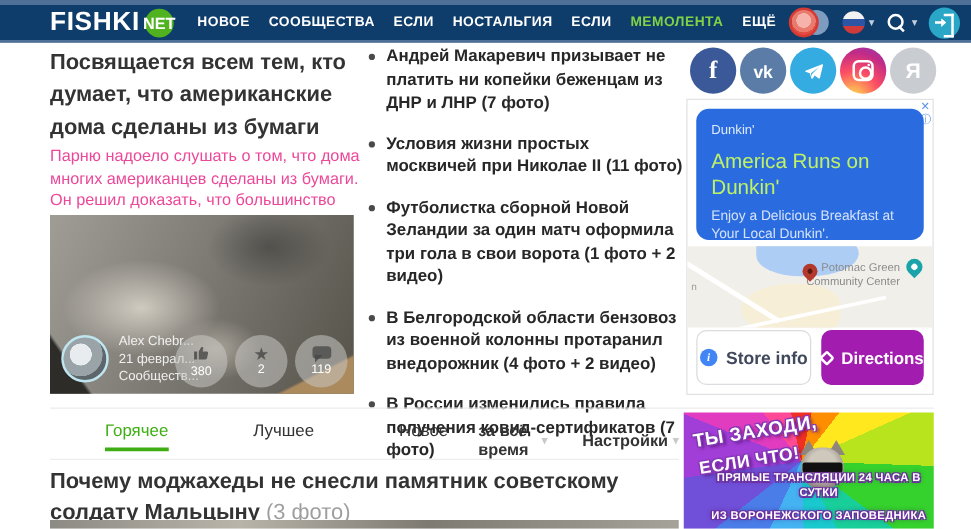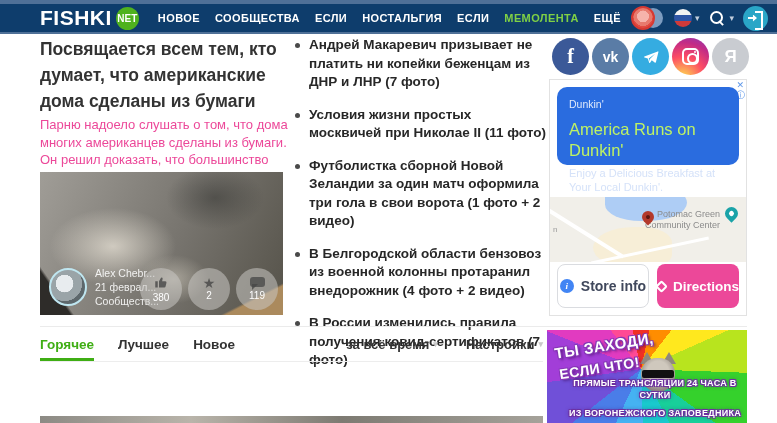--- a/index.html
+++ b/index.html
@@ -7,21 +7,21 @@
     font-family:"Liberation Sans", sans-serif; }
   .page { position:relative; width:777px; height:423px; background:#fff; }
 
   
   .topbar { position:absolute; top:0; left:0; width:777px; height:34px;
     background:#0e3d6c; border-top:4px solid #4f7097; border-bottom:2px solid #4f7097;
     display:flex; align-items:center; padding:0 47px 0 40px; }
   .logo { display:flex; align-items:center; cursor:pointer; }
   .logo-text { color:#fff; font-size:21px; font-weight:800; letter-spacing:.5px; }
   .net-badge { width:23px; height:23px; margin-left:4px; background:#4fb21e; border-radius:50%;
-    color:#fff; font-size:10px; font-weight:700; display:flex; align-items:center; justify-content:center; }
+    color:#fff; font-size:13px; font-weight:700; display:flex; align-items:center; justify-content:center; }
   .nav { display:flex; gap:15px; margin-left:19px; align-items:center; }
   .nav .nav-item { color:#fff; font-size:11px; font-weight:700; letter-spacing:.4px; cursor:pointer; white-space:nowrap; }
   .nav .nav-item.hl { color:#7fd145; }
   .hdr-icons { display:flex; align-items:center; margin-left:10px; gap:9px; }
   .pigwrap { position:relative; width:34px; height:24px; }
   .moon { position:absolute; left:12px; top:2px; width:20px; height:20px; border-radius:50%; background:#7d9cc0; }
   .pig { position:absolute; left:0; top:0; width:24px; height:24px; border-radius:50%;
     background:radial-gradient(circle at 50% 42%, #f6b3ab 0 38%, #e87a6e 39% 62%, #e34b42 63%);
     border:2px solid #d63a33; }
   .iconpair { display:flex; align-items:center; gap:3px; cursor:pointer; }
@@ -85,21 +85,21 @@
   .ig-cam::before { content:""; position:absolute; left:3px; top:3px; width:7px; height:7px;
     border:2px solid #fff; border-radius:50%; }
   .ig-cam::after { content:""; position:absolute; right:1px; top:1px; width:2px; height:2px;
     background:#fff; border-radius:50%; }
   .sc-ya { background:#c9ccd1; font-size:17px; font-weight:700; }
 
   .ad-card { position:absolute; left:549px; top:79px; width:198px; height:237px;
     background:#fff; border:1px solid #e2e2e2; }
   .ad-close { position:absolute; top:0px; right:2px; color:#5e97e8; font-size:9px; cursor:pointer; line-height:10px; }
   .ad-info { position:absolute; top:10px; right:1px; color:#5e97e8; font-size:9px; cursor:pointer; line-height:10px; }
-  .dunkin { position:absolute; left:7px; right:7px; top:7px; height:78px; background:#2a6cdf;
+  .dunkin { position:absolute; left:7px; right:7px; top:7px; height:105px; background:#2a6cdf;
     border-radius:10px; padding:11px 12px; color:#fff; cursor:pointer; }
   .dk-brand { font-size:10.5px; color:#dfe9fb; margin-bottom:9px; }
   .dk-head { font-size:16.5px; line-height:21px; color:#bef264; }
   .dk-body { font-size:11px; line-height:14px; color:#d5e2f9; margin-top:5px; }
   .map { position:absolute; left:0; right:0; top:117px; height:65px; background:#f1efe9; overflow:hidden; cursor:pointer; }
   .water { position:absolute; left:28%; top:-14px; width:42%; height:38px; background:#aecdf5;
     border-radius:45% 60% 55% 50%; }
   .sand { position:absolute; left:22%; top:30px; width:40%; height:40px; background:#f7eed7;
     border-radius:60% 45% 35% 55%; }
   .road1 { position:absolute; left:-10px; top:34px; width:90px; height:4px; background:#fff; transform:rotate(32deg); }
@@ -115,21 +115,21 @@
     border-radius:50% 50% 50% 0; transform:rotate(-45deg); }
   .redpin::after { content:""; position:absolute; left:4px; top:4px; width:4px; height:4px;
     background:#5d1712; border-radius:50%; }
   .ad-buttons { position:absolute; left:7px; right:7px; bottom:7px; height:44px; display:flex; gap:8px; }
   .btn-store { flex:1.25; background:#fff; border:1px solid #dadce0; border-radius:8px;
     display:flex; align-items:center; justify-content:center; gap:7px; font-size:14px;
     font-weight:700; color:#40485c; cursor:pointer; }
   .i-info { width:14px; height:14px; border-radius:50%; background:#4285f4; color:#fff;
     font-size:9px; font-weight:700; font-family:"Liberation Serif",serif; font-style:italic;
     display:flex; align-items:center; justify-content:center; }
-  .btn-dir { flex:1; background:#ec4899; border:none; border-radius:8px; display:flex;
+  .btn-dir { flex:1; background:#a21caf; border:none; border-radius:8px; display:flex;
     align-items:center; justify-content:center; gap:7px; font-size:13.5px; font-weight:700;
     color:#fff; cursor:pointer; }
   .i-diamond { width:9px; height:9px; border:2px solid #fff; border-radius:2px; transform:rotate(45deg); }
 
   
   .promo { position:absolute; left:547px; top:330px; width:200px; height:93px; overflow:hidden; cursor:pointer;
     background:conic-gradient(from 0deg at 47% 42%,
       #f03024 0 12deg, #ff8d00 12deg 38deg, #ffe81e 38deg 66deg, #b8e41e 66deg 92deg,
       #35d12c 92deg 126deg, #18cf9a 126deg 152deg, #19c9cd 152deg 178deg, #45b2f2 178deg 205deg,
       #4a7de8 205deg 232deg, #7050d8 232deg 262deg, #a23ed8 262deg 292deg, #e13bc0 292deg 322deg,
@@ -148,21 +148,21 @@
   .promo-l2 { left:12px; top:30px; font-size:14px; transform:rotate(-9deg); }
   .promo-bottom { position:absolute; left:16px; right:0; bottom:3px; text-align:center; }
   .promo-bottom div { display:inline-block; font-size:9px; font-weight:800; color:#fff; line-height:12px;
     letter-spacing:.3px;
     text-shadow:1px 1px 0 #6d2fa0, -1px -1px 0 #6d2fa0, 1px -1px 0 #6d2fa0, -1px 1px 0 #6d2fa0, 0 0 4px #4b1a75; }
 
   
   .divider-top { position:absolute; left:40px; top:326px; width:707px; height:1px; background:#ebebeb; }
   .tabrow { position:absolute; left:40px; top:337px; width:503px; display:flex; align-items:flex-start;
     border-bottom:1px solid #ededed; padding-bottom:0; }
-  .tab { font-size:13.5px; font-weight:700; color:#333; margin-right:24px; padding-bottom:9px; cursor:pointer; }
+  .tab { font-size:13.5px; font-weight:400; color:#333; margin-right:24px; padding-bottom:9px; cursor:pointer;margin-left:44px; }
   .tab.active { color:#3fae14; border-bottom:3px solid #3fae14; padding-bottom:6px; }
   .filters { margin-left:auto; display:flex; gap:28px; }
   .filter { font-size:13px; font-weight:700; color:#333; cursor:pointer; display:flex; align-items:center; gap:4px; }
   .filter .caret { color:#c9c9c9; }
   .b-title { position:absolute; left:40px; top:372px; width:520px; font-size:17.5px; line-height:25px;
     font-weight:700; color:#333; cursor:pointer; }
   .b-title .suffix { color:#9e9e9e; font-weight:400; }
   .sliver { position:absolute; left:40px; top:416px; width:503px; height:7px;
     background:linear-gradient(90deg,#8c8a84,#b9b4aa 30%,#7d7a72 60%,#a5a29a); }
 </style>
@@ -309,15 +309,18 @@
       <span class="filter">
         <span>за всё время</span>
         <span class="caret">▾</span>
       </span>
       <span class="filter">
         <span>Настройки</span>
         <span class="caret">▾</span>
       </span>
     </span>
   </div>
+  <h2 class="b-title">
+    <span>Почему моджахеды не снесли памятник советскому солдату Мальцыну</span><span class="suffix"> (3 фото)</span>
+  </h2>
   <div class="sliver"></div>
 
 </div>
 
 </body></html>

